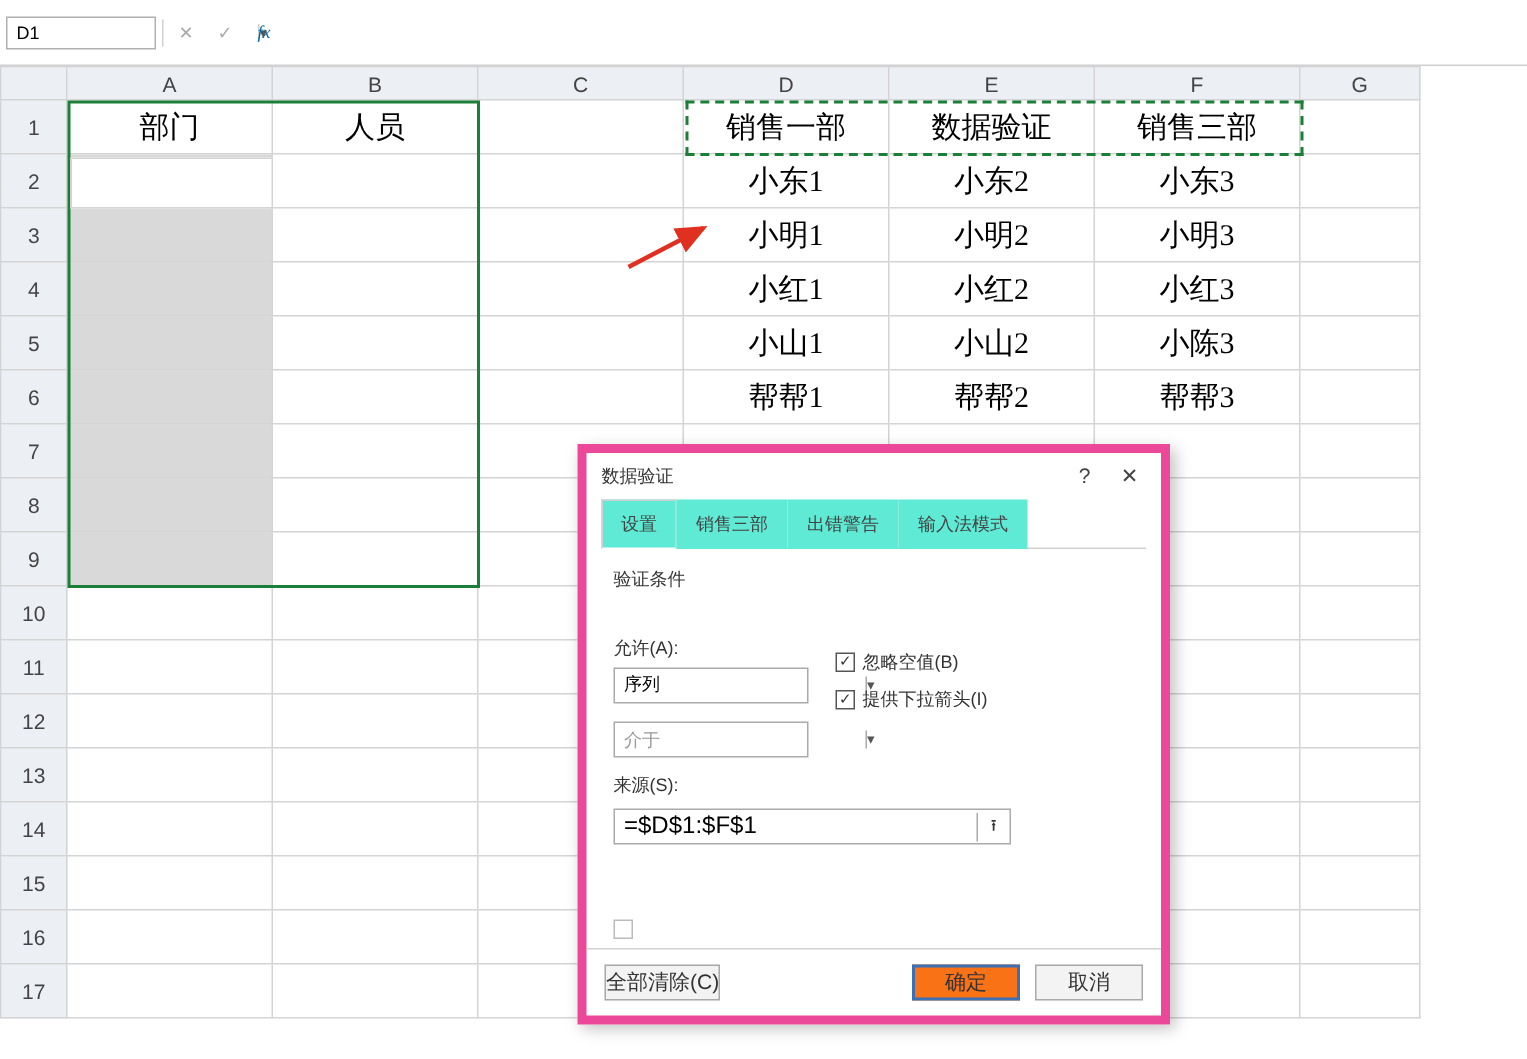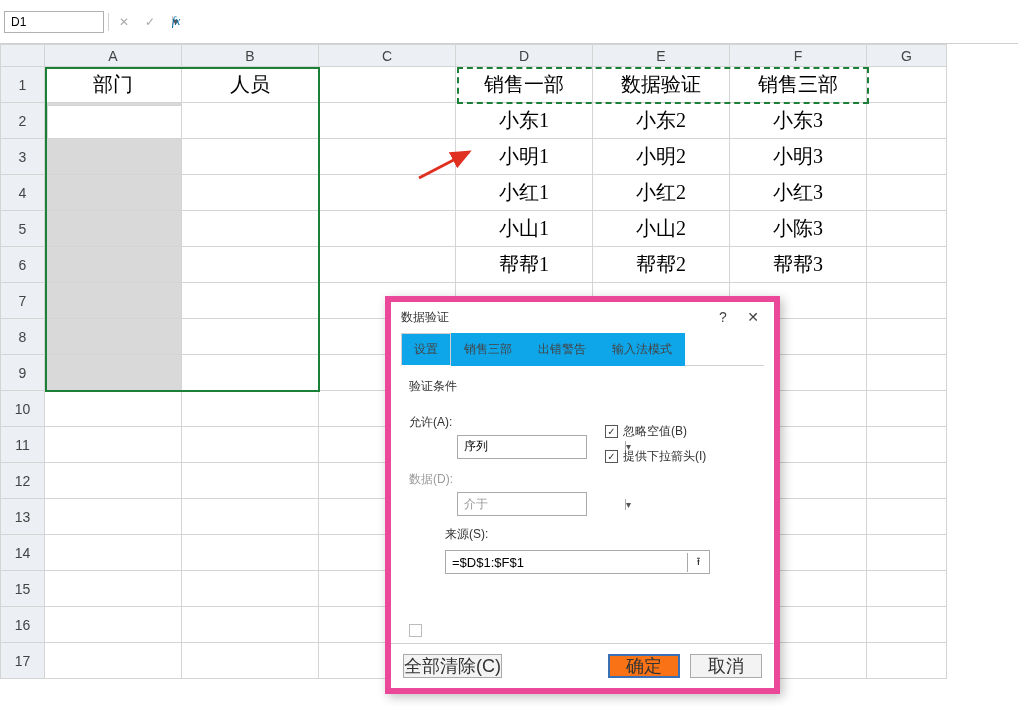--- a/index.html
+++ b/index.html
@@ -33,39 +33,39 @@
 
   
   .arrow { position: absolute; pointer-events: none; }
 
   
   .dialog { position: absolute; left: 385px; top: 296px; width: 395px; background: #fff; border: 6px solid #ec4899; box-shadow: 3px 3px 10px rgba(0,0,0,0.25); font-size: 12px; color: #333;}
   .dlg-title { display: flex; align-items: center; height: 30px; padding: 0 6px 0 10px; }
   .dlg-title .t { flex: 1; }
   .dlg-title .q, .dlg-title .x { width: 30px; text-align: center; font-size: 14px; color: #444; cursor: pointer;}
   .tabs { display: flex; border-bottom: 1px solid #d0d0d0; margin: 0 10px; }
-  .tab { padding: 7px 12px; border: 1px solid transparent; border-bottom: none; color: #444; position: relative; top: 1px; background: #0ea5e9; font-size: 12px;}
+  .tab { padding: 7px 12px; border: 1px solid transparent; border-bottom: none; color: #444; position: relative; top: 1px; background: #5eead4; font-size: 12px;}
   .tab.active { border-color: #d0d0d0; border-bottom: 1px solid #fff; }
   .dlg-body { padding: 12px 18px 6px 18px; }
-  .group-lbl { margin-bottom: 12px; }
+  .group-lbl { margin-bottom: 22px; }
   .form-row { display: flex; align-items: center; gap: 18px; margin-bottom: 6px;}
   .form-col { display: flex; flex-direction: column; gap: 4px;}
-  .sel { display: flex; align-items: center; width: 130px; height: 24px; border: 1px solid #aaa; margin-left: 48px;}
+  .sel { display: flex; align-items: center; width: 130px; height: 24px; border: 1px solid #aaa;}
   .sel input { flex: 1; border: none; outline: none; padding: 0 6px; font-size: 12px; background: transparent;}
   .sel .dd { width: 20px; border-left: 1px solid #aaa; text-align: center; font-size: 10px; color: #555;}
   .sel.disabled { color: #999; }
   .sel.disabled input { color: #999; }
   .chk { display: flex; align-items: center; gap: 5px; }
   .chk .box { width: 13px; height: 13px; border: 1px solid #555; display: flex; align-items: center; justify-content: center; font-size: 10px; line-height: 1;}
   .muted { color: #9b9b9b; }
   .src-row { display: flex; align-items: center; width: 265px; height: 24px; border: 1px solid #aaa; margin-top: 3px;}
-  .src-row input { flex: 1; border: none; outline: none; padding: 0 6px; font-size: 13px;}
+  .src-row input { flex: 1; border: none; outline: none; padding: 0 6px; font-size: 16px;}
   .src-row .ref { width: 22px; border-left: 1px solid #aaa; text-align: center; font-size: 11px;}
   .dlg-foot { display: flex; align-items: center; padding: 10px 12px; border-top: 1px solid #d0d0d0; gap: 10px;}
-  .btn { min-width: 72px; height: 24px; border: 1px solid #aaa; background: #f3f3f3; display: flex; align-items: center; justify-content: center; font-size: 18px;}
+  .btn { min-width: 72px; height: 24px; border: 1px solid #aaa; background: #f3f3f3; display: flex; align-items: center; justify-content: center; font-size: 14px;}
   .btn.primary { border: 2px solid #3b6fb6; background: #f97316;}
   .spacer { flex: 1; }
   .lbl-dis { color: #9b9b9b; }
 </style>
 </head>
 <body>
 
 <div class="fx-row">
   <div class="name-box">
     <input value="D1" style="">
@@ -327,28 +327,27 @@
           <span>忽略空值(B)</span>
         </div>
         <div class="chk">
           <div class="box">✓</div>
           <span>提供下拉箭头(I)</span>
         </div>
       </div>
     </div>
 
     <div class="form-col" style="margin-top:4px;">
-      <div class="lbl-dis">数据(D):</div>
       <div class="sel disabled">
         <input disabled="" value="介于" style="">
         <div class="dd">▾</div>
       </div>
     </div>
 
-    <div class="form-col" style="margin-top:10px;margin-left:36px;">
+    <div class="form-col" style="margin-top:10px;">
       <div>来源(S):</div>
       <div class="src-row">
         <input value="=$D$1:$F$1" style="">
         <div class="ref">⭱</div>
       </div>
     </div>
 
     <div class="chk muted" style="margin-top:50px;">
       <div class="box" style="border-color:#bbb;"></div>
     </div>

